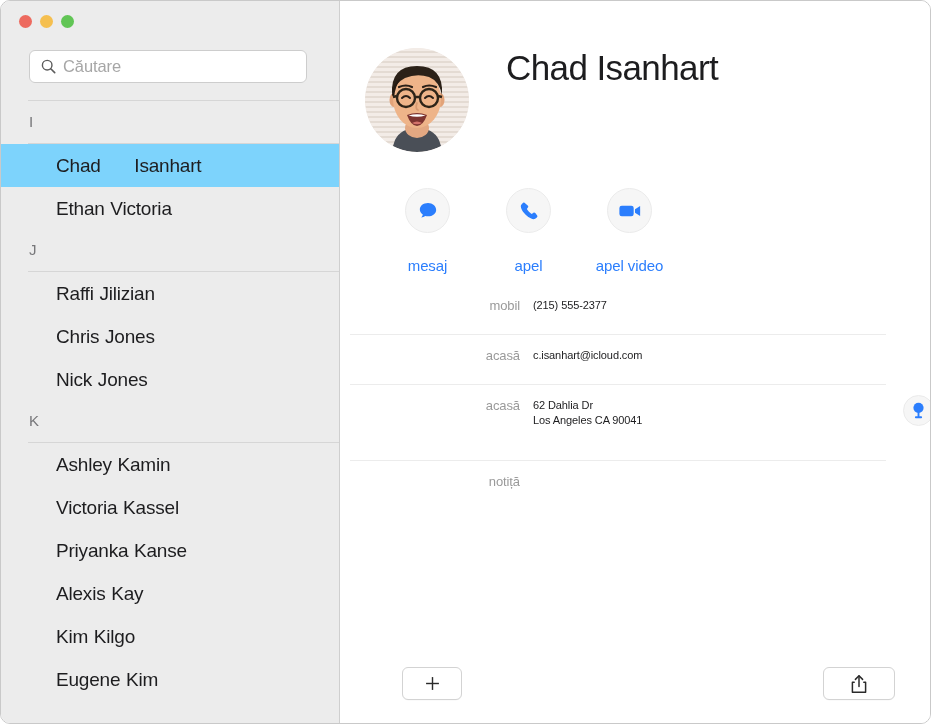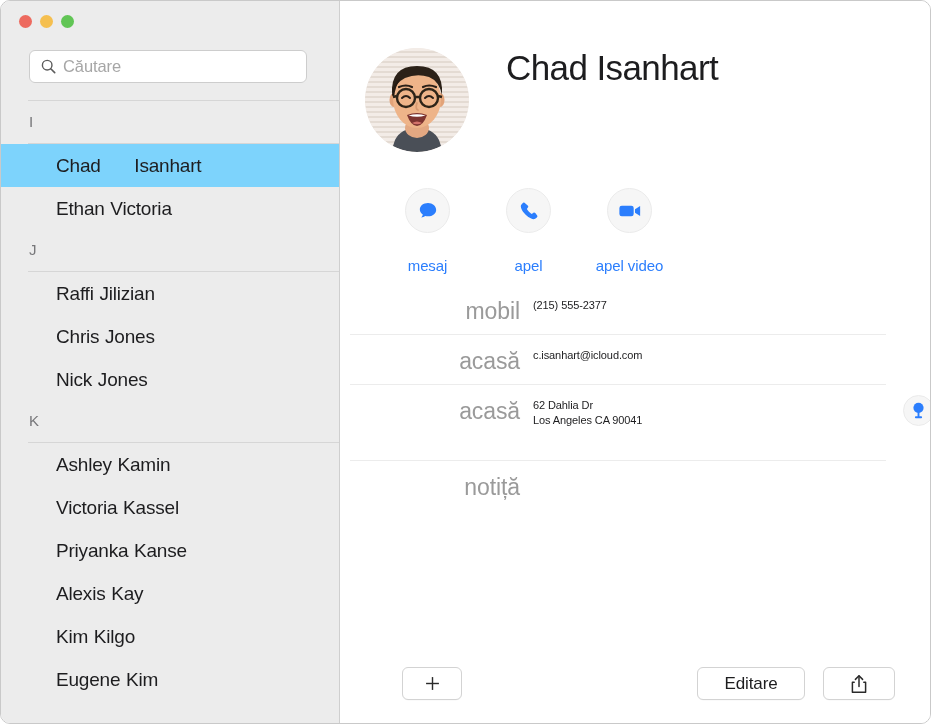--- a/index.html
+++ b/index.html
@@ -238,21 +238,21 @@
     left: 0;
     right: -56px;
     top: 0;
     height: 1px;
     background: #ececec;
   }
   .field-label {
     width: 170px;
     flex: 0 0 170px;
     text-align: right;
-    font-size: 23px;
+    font-size: 13px;
     color: #9a9a9a;
     padding-top: 14px;
     letter-spacing: -0.1px;
     box-sizing: border-box;
     padding-right: 0;
   }
   .field-value {
     margin-left: 13px;
     font-size: 11px;
     color: #1d1d1f;
@@ -522,23 +522,20 @@
 
     <div id="bottom-bar">
       <div class="btn" id="add-button">
         <span>
           <svg width="17" height="17" viewBox="0 0 18 18">
             <line x1="9" y1="2.2" x2="9" y2="15.8" stroke="#2a2a2a" stroke-width="1.5"></line>
             <line x1="2.2" y1="9" x2="15.8" y2="9" stroke="#2a2a2a" stroke-width="1.5"></line>
           </svg>
         </span>
       </div>
-      <div class="btn" id="edit-button">
-        <span>Editare</span>
-      </div>
       <div class="btn" id="share-button">
         <span>
           <svg width="18" height="20" viewBox="0 0 18 20">
             <path d="M4.2 8.2 H2.4 V18.2 H15.6 V8.2 H13.8" fill="none" stroke="#2a2a2a" stroke-width="1.5" stroke-linecap="round" stroke-linejoin="round"></path>
             <line x1="9" y1="2.0" x2="9" y2="12.6" stroke="#2a2a2a" stroke-width="1.5" stroke-linecap="round"></line>
             <path d="M5.4 5.4 L9 1.8 L12.6 5.4" fill="none" stroke="#2a2a2a" stroke-width="1.5" stroke-linecap="round" stroke-linejoin="round"></path>
           </svg>
         </span>
       </div>
     </div>

